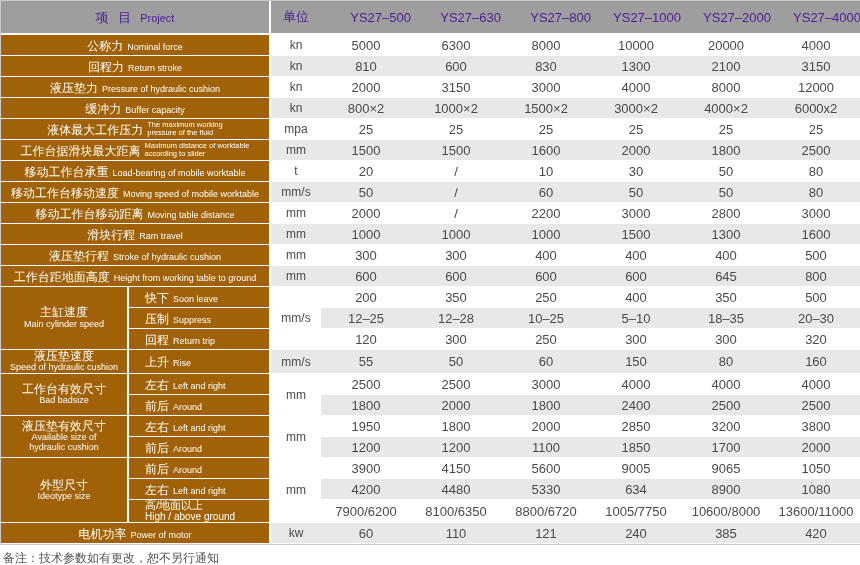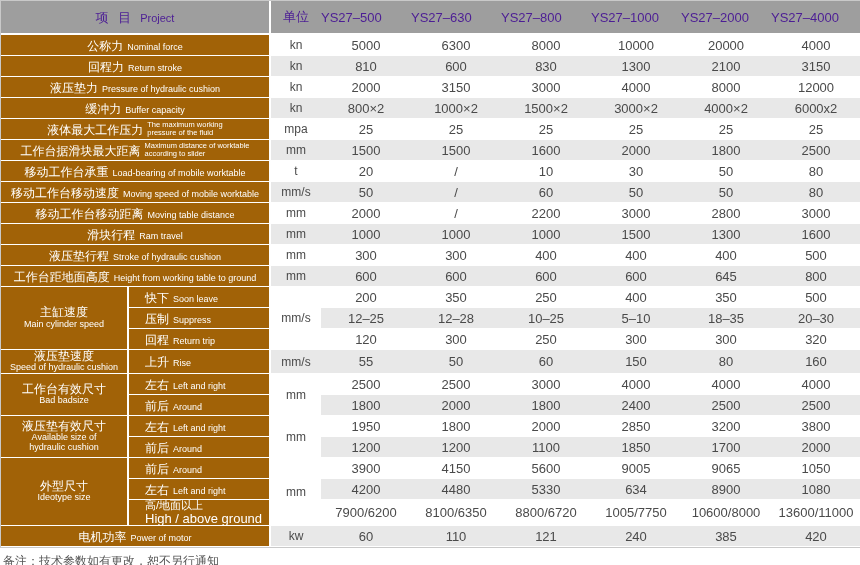--- a/index.html
+++ b/index.html
@@ -8,37 +8,37 @@
     font-family:"Liberation Sans","DejaVu Sans",sans-serif;color:#4a4a4a;
   }
   .sheet{width:860px;}
   table{border-collapse:separate;border-spacing:0;table-layout:fixed;width:860px;border:1px solid #c9c9c9;}
   th,td{padding:0;overflow:hidden;white-space:nowrap;vertical-align:middle;}
   thead th{background:#9e9e9e;color:#4c1d95;font-weight:normal;height:32px;border-bottom:2px solid #fff;}
   th.hproj{border-right:2px solid #fff;text-align:center;}
   th.hproj .zh{font-size:13px;letter-spacing:3px;margin-right:6px;}
   th.hproj .en{font-size:11px;}
   th.hunit{font-size:13px;}
-  th.hmodel{font-size:13px;text-align:left;}
+  th.hmodel{font-size:13px;text-align:right;}
   tbody td{height:20px;border-bottom:1px solid #fff;}
   td.lab,td.gmain,td.sub{background:#a16207;color:#fff;border-right:2px solid #fff;}
   td.lab{text-align:center;}
   td.lab .zh{font-size:12px;margin-right:4px;}
   td.lab .en{font-size:9px;}
   .tinywrap{display:inline-block;vertical-align:middle;text-align:left;}
   .tinywrap .tl{display:block;font-size:7.5px;line-height:1.15;}
   td.gmain{text-align:center;line-height:1.1;}
   td.gmain .zh{display:block;font-size:12px;}
   td.gmain .en{display:block;font-size:9px;}
   td.sub{text-align:left;padding-left:16px;}
   td.sub .zh{font-size:12px;margin-right:4px;}
   td.sub .en{font-size:9px;}
   td.sub.stack{line-height:1.05;padding-left:16px;}
   td.sub.stack .zh{display:block;font-size:11px;margin-right:0;}
-  td.sub.stack .en{display:block;font-size:13px;}
+  td.sub.stack .en{display:block;font-size:10px;}
   td.unit{text-align:center;font-size:12px;background:#fff;}
   td.val{text-align:center;font-size:13px;background:#fff;}
   tr.alt td.unit:not(.merged),tr.alt td.val{background:#e8e8e8;}
   td.unit.merged{background:#fff;}
   .footer{margin-top:5px;padding-left:3px;}
   .fzh{font-size:12px;color:#555;}
 </style>
 </head>
 <body>
 

